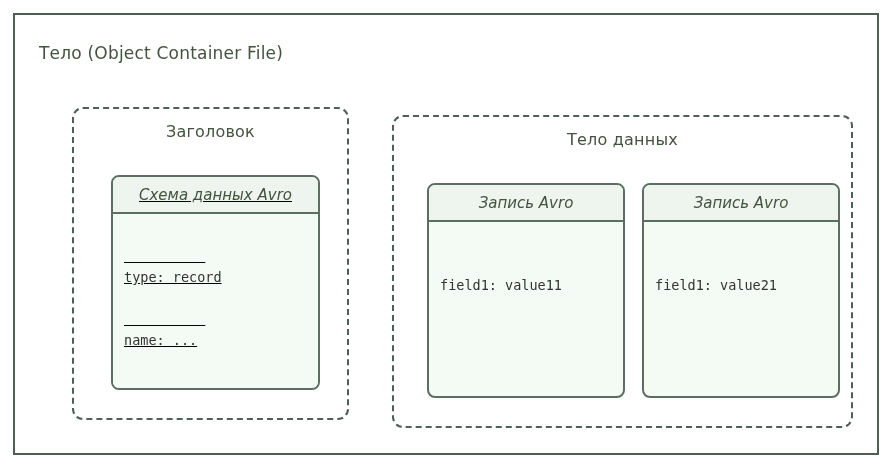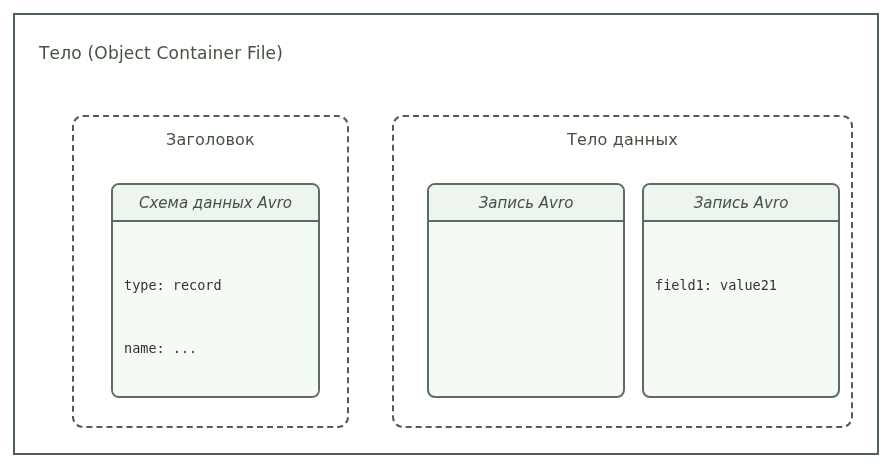--- a/index.html
+++ b/index.html
@@ -63,21 +63,21 @@
     width: 100%;
     text-align: center;
     font-size: 16px;
     color: #44533f;
     letter-spacing: 0.2px;
     white-space: nowrap;
   }
 
   #section-header-box {
     left: 57px;
-    top: 100px;
+    top: 92px;
     width: 277px;
     height: 313px;
   }
 
   #section-data-box {
     left: 377px;
     top: 100px;
     width: 461px;
     height: 313px;
   }
@@ -119,20 +119,21 @@
   .card-body .line {
     white-space: pre;
   }
 
   
   #card-schema {
     left: 37px;  
     top:  66px;  
     width: 209px;
     height: 215px;
+    text-decoration: underline;
   }
 
   #card-record-1 {
     left: 33px;  
     top:  66px;  
     width: 198px;
     height: 215px;
   }
 
   #card-record-2 {
@@ -168,20 +169,21 @@
       </div>
     </div>
 
     <div class="dashed-section" id="section-data-box">
 
       <div class="section-header">Тело данных</div>
 
       <div class="card" id="card-record-1">
         <div class="card-title">Запись Avro</div>
         <div class="card-body">
+          <div class="line">field1: value11</div>
           
           
         </div>
       </div>
 
       <div class="card" id="card-record-2">
         <div class="card-title">Запись Avro</div>
         <div class="card-body">
           <div class="line">field1: value21</div>
           

